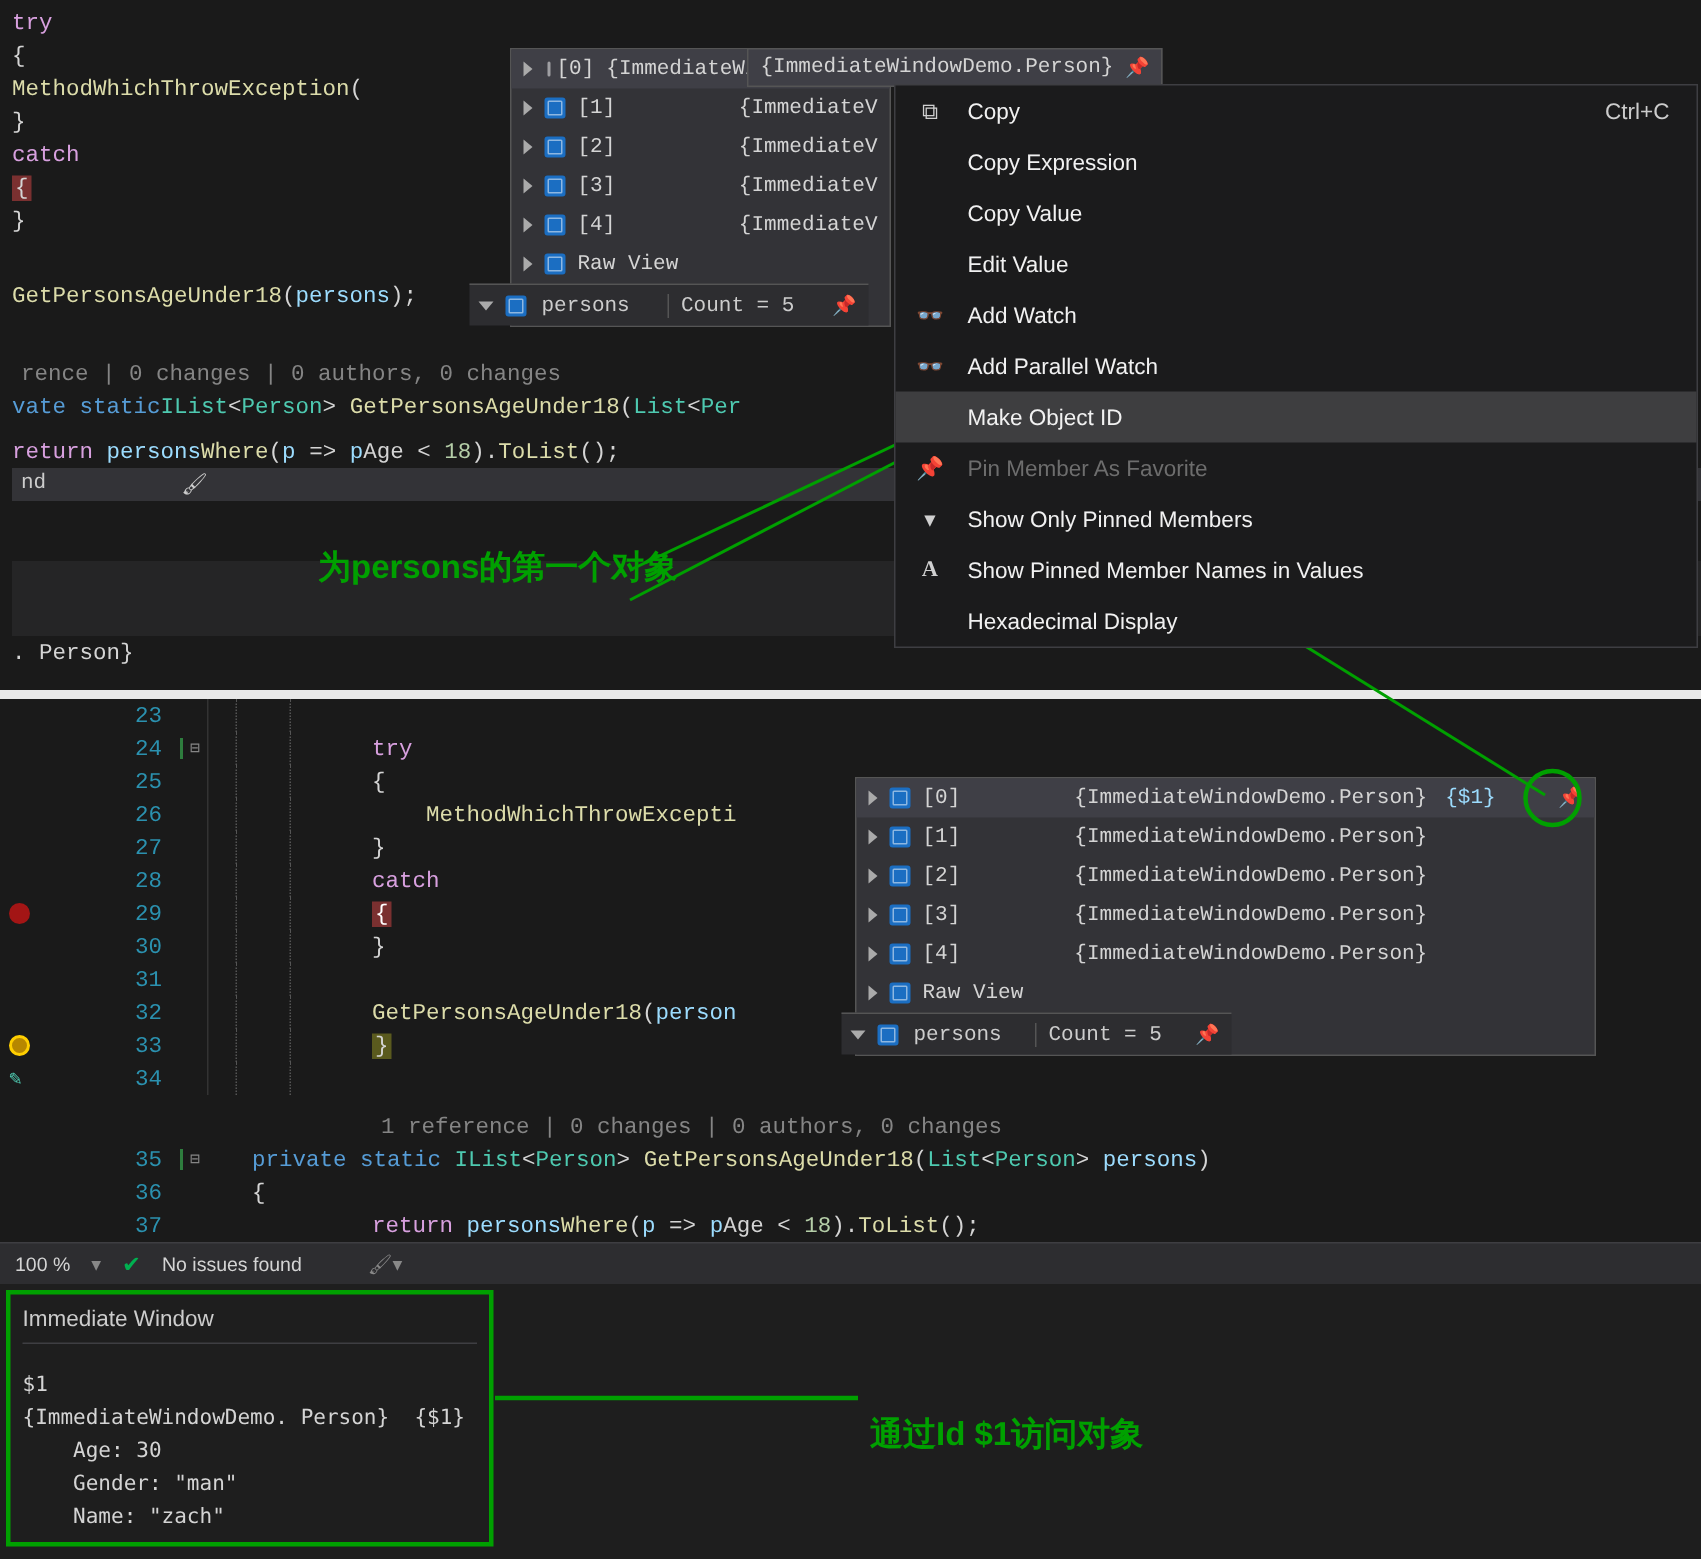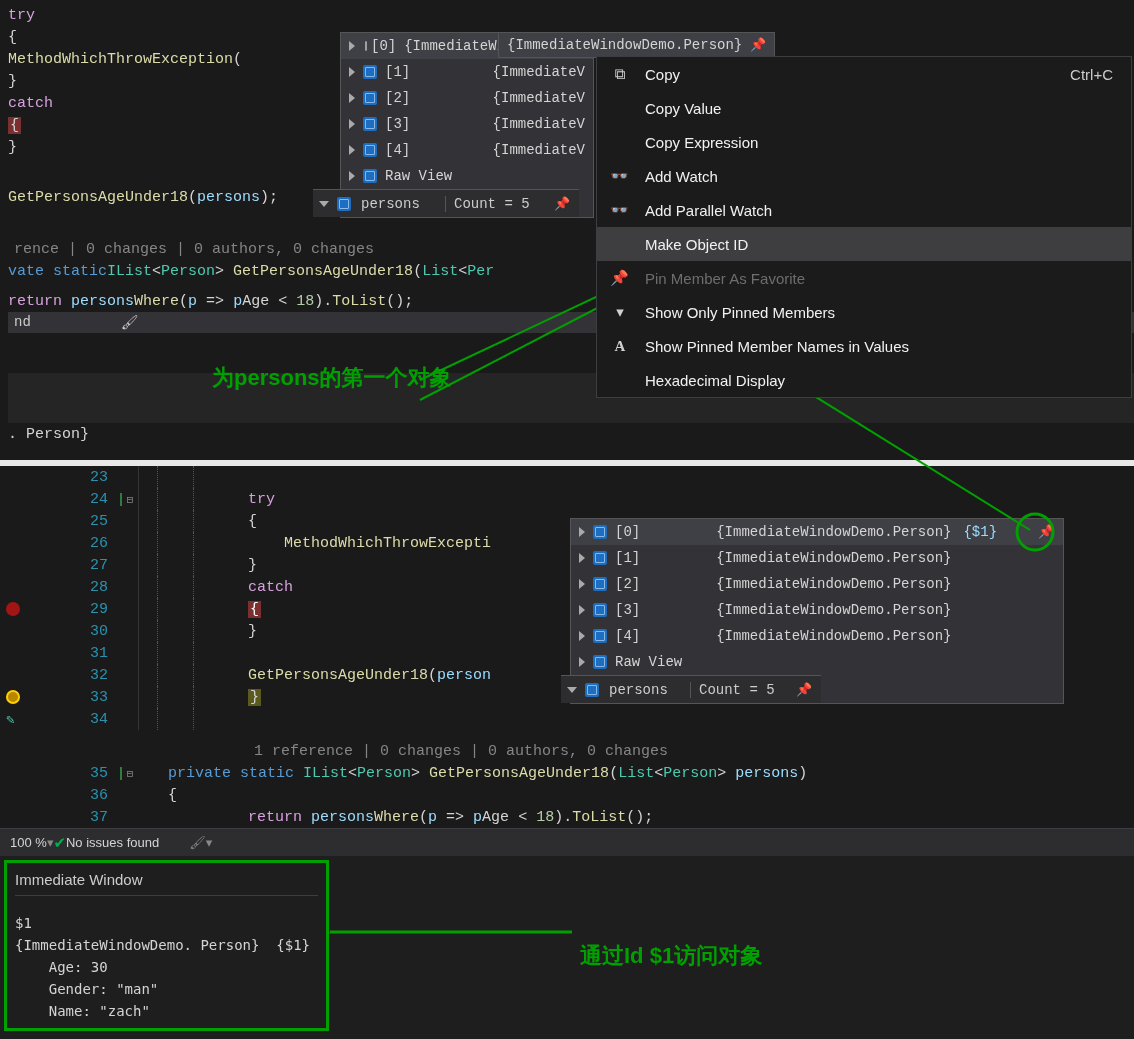--- a/index.html
+++ b/index.html
@@ -45,21 +45,21 @@
   .ctxicon { width:22px; display:flex; justify-content:center; color:#d0d0d0; font-size:15px; }
 
   
   .anno { position:absolute; color:#00a000; font-weight:bold; font-size:22px; font-family:'Microsoft YaHei','SimSun',sans-serif; z-index:20; line-height:1.6; }
   svg.wire { position:absolute; top:0; left:0; pointer-events:none; z-index:25; }
 
   
   #lower { background:#1a1a1a; border-top:6px solid #e8e8e8; position:relative; }
   #lower .code-line { font-size:15px; }
 
-  #statusbar { display:flex; align-items:center; height:28px; background:#2d2d30; color:#d4d4d4; font-family:'Segoe UI',sans-serif; font-size:13px; padding:0 10px; border-top:1px solid #3e3e42; }
+  #statusbar { display:flex; align-items:center; height:28px; background:#2d2d30; color:#d4d4d4; font-family:'Segoe UI',sans-serif; font-size:13px; padding:0 10px; gap:14px; border-top:1px solid #3e3e42; }
   .chk { color:#00b050; font-size:15px; }
 
   
   #immwrap { position:relative; background:#1e1e1e; min-height:220px; }
   #immbox { border:3px solid #00a000; margin:4px; padding:6px 8px; font-size:14px; line-height:22px; width:325px; }
   #immbox .title { color:#cccccc; font-family:'Segoe UI',sans-serif; font-size:15px; margin-bottom:16px; border-bottom:1px solid #3e3e42; padding-bottom:4px; }
   #immbox .out { color:#d4d4d4; font-family:Consolas,'SimSun',monospace; white-space:pre; }
 </style>
 </head>
 <body>
@@ -145,25 +145,29 @@
 </div>
 
 <div class="ctxmenu">
   <div class="ctxitem">
       <span class="ctxicon">⧉</span>
       <span>Copy</span>
       <span class="short">Ctrl+C</span>
     </div>
   <div class="ctxitem">
       <span class="ctxicon"></span>
+      <span>Copy Expression</span>
+    </div>
+  <div class="ctxitem">
+      <span class="ctxicon"></span>
       <span>Copy Value</span>
     </div>
   <div class="ctxitem">
       <span class="ctxicon"></span>
-      <span>Copy Expression</span>
+      <span>Edit Value</span>
     </div>
   <div class="ctxitem">
       <span class="ctxicon">👓</span>
       <span>Add Watch</span>
     </div>
   <div class="ctxitem">
       <span class="ctxicon">👓</span>
       <span>Add Parallel Watch</span>
     </div>
   <div class="ctxitem highlight">

